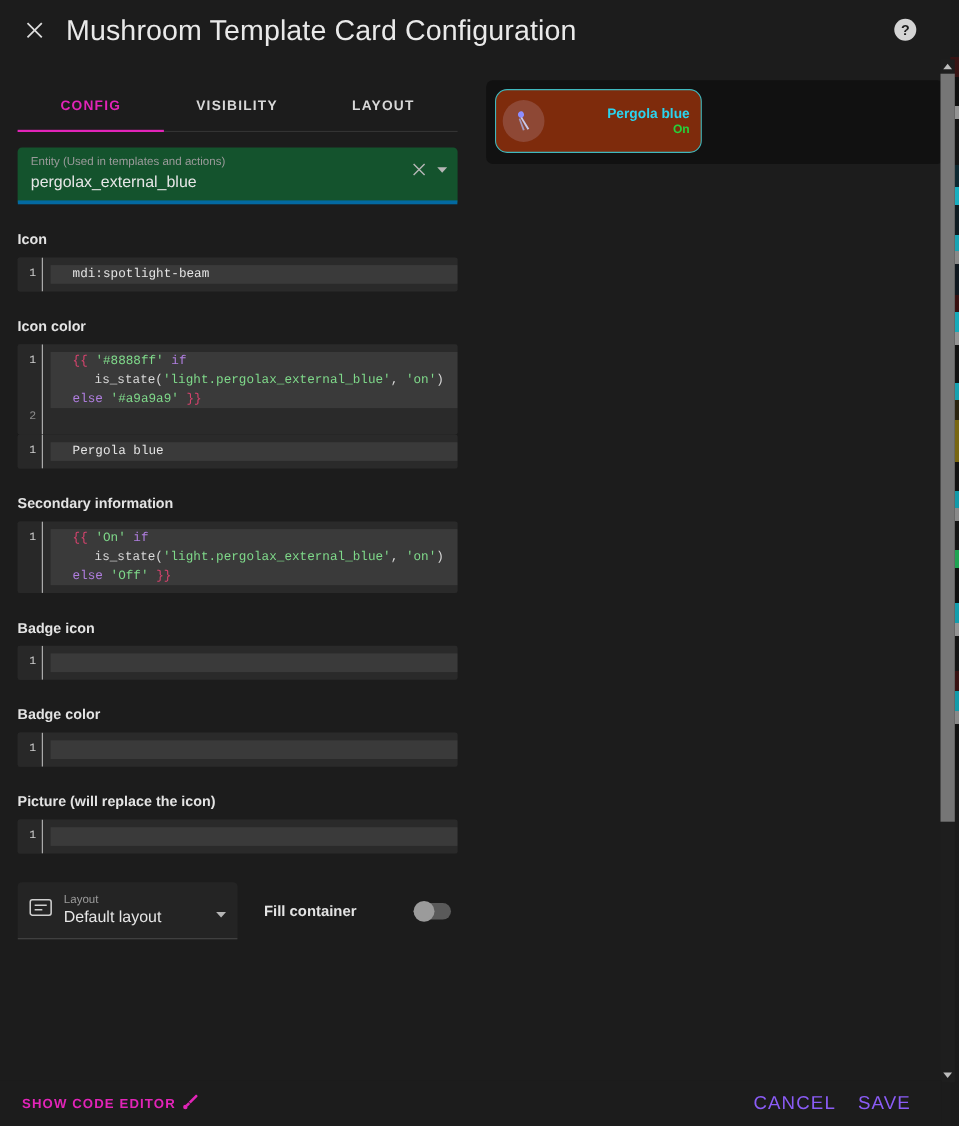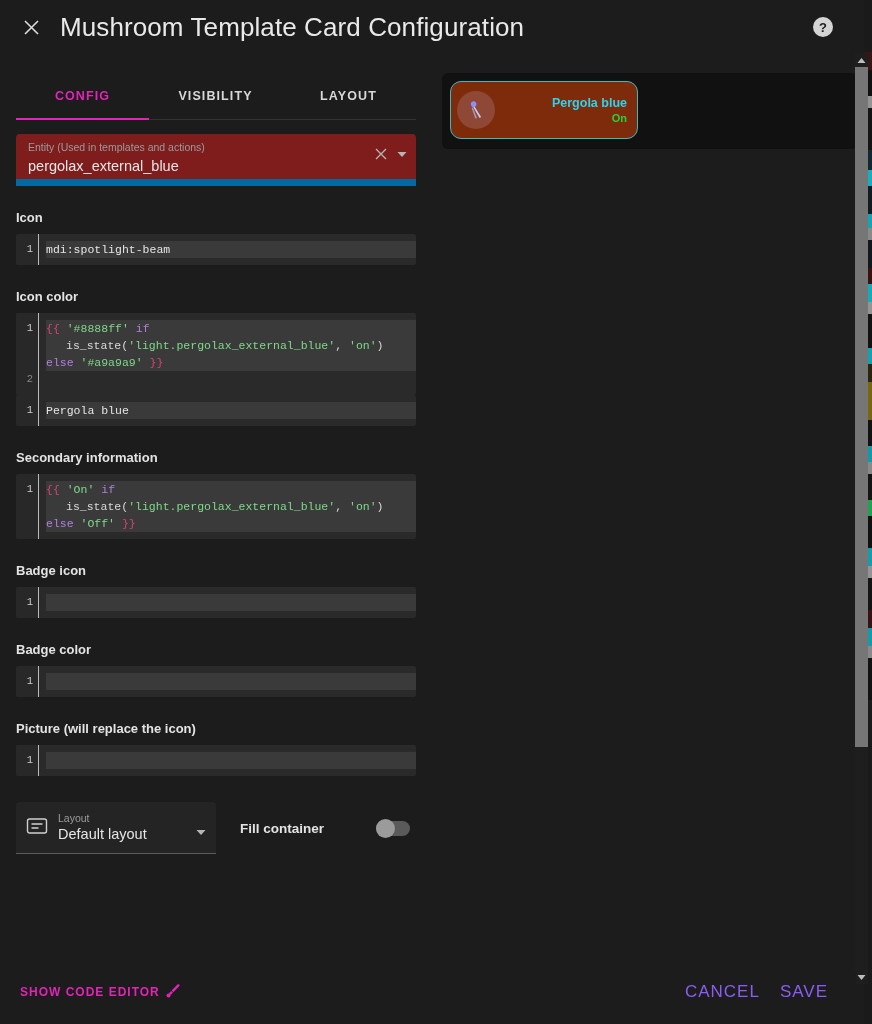--- a/index.html
+++ b/index.html
@@ -129,22 +129,22 @@
     position: absolute;
     left: 0; bottom: -1px;
     width: 133px; height: 2px;
     background: #e224b8;
   }
 
   
   .entity-field {
     margin-top: 14px;
     height: 52px;
-    background: #7f1d1d;
-    border-bottom: 7px solid #0369a1;
+    background: #14532d;
+    border-bottom: 4px solid #0369a1;
     border-radius: 4px 4px 0 0;
     position: relative;
     padding: 6px 12px 0 12px;
     cursor: text;
   }
   .entity-label {
     font-size: 10.5px;
     color: #9b9b9b;
     line-height: 14px;
   }
@@ -199,21 +199,21 @@
     position: relative;
     border-left: 1px solid #b9b9b9;
     padding-left: 7px;
   }
   .code-line {
     line-height: 17px;
     white-space: pre-wrap;
     word-break: break-word;
     min-height: 17px;
   }
-  .code-line.active { background: #3a3a3a; }
+  .code-line.active { background: #3a3a3a; padding-left: 20px; }
   .gutter-num { line-height: 17px; display: block; }
   .gutter-num.active-num { color: #cfcfcf; }
 
   
   .t-delim { color: #d7436e; }
   .t-str   { color: #7fd98a; }
   .t-kw    { color: #b07ee0; }
   .t-fn    { color: #d8d8d8; margin-left: 20px; }
   .t-punct { color: #d8d8d8; }
   .t-plain { color: #e4e4e4; }
@@ -316,21 +316,21 @@
   .mush-secondary {
     font-size: 11px;
     font-weight: bold;
     color: #27d13a;
     line-height: 14px;
   }
 
   
   .footer {
     position: absolute;
-    left: 0; bottom: 11px;
+    left: 0; bottom: 0;
     width: 856px;
     height: 42px;
     display: flex;
     align-items: center;
     padding: 0 18px;
     background: #1c1c1c;
   }
   .show-code {
     font-size: 12px;
     font-weight: bold;

